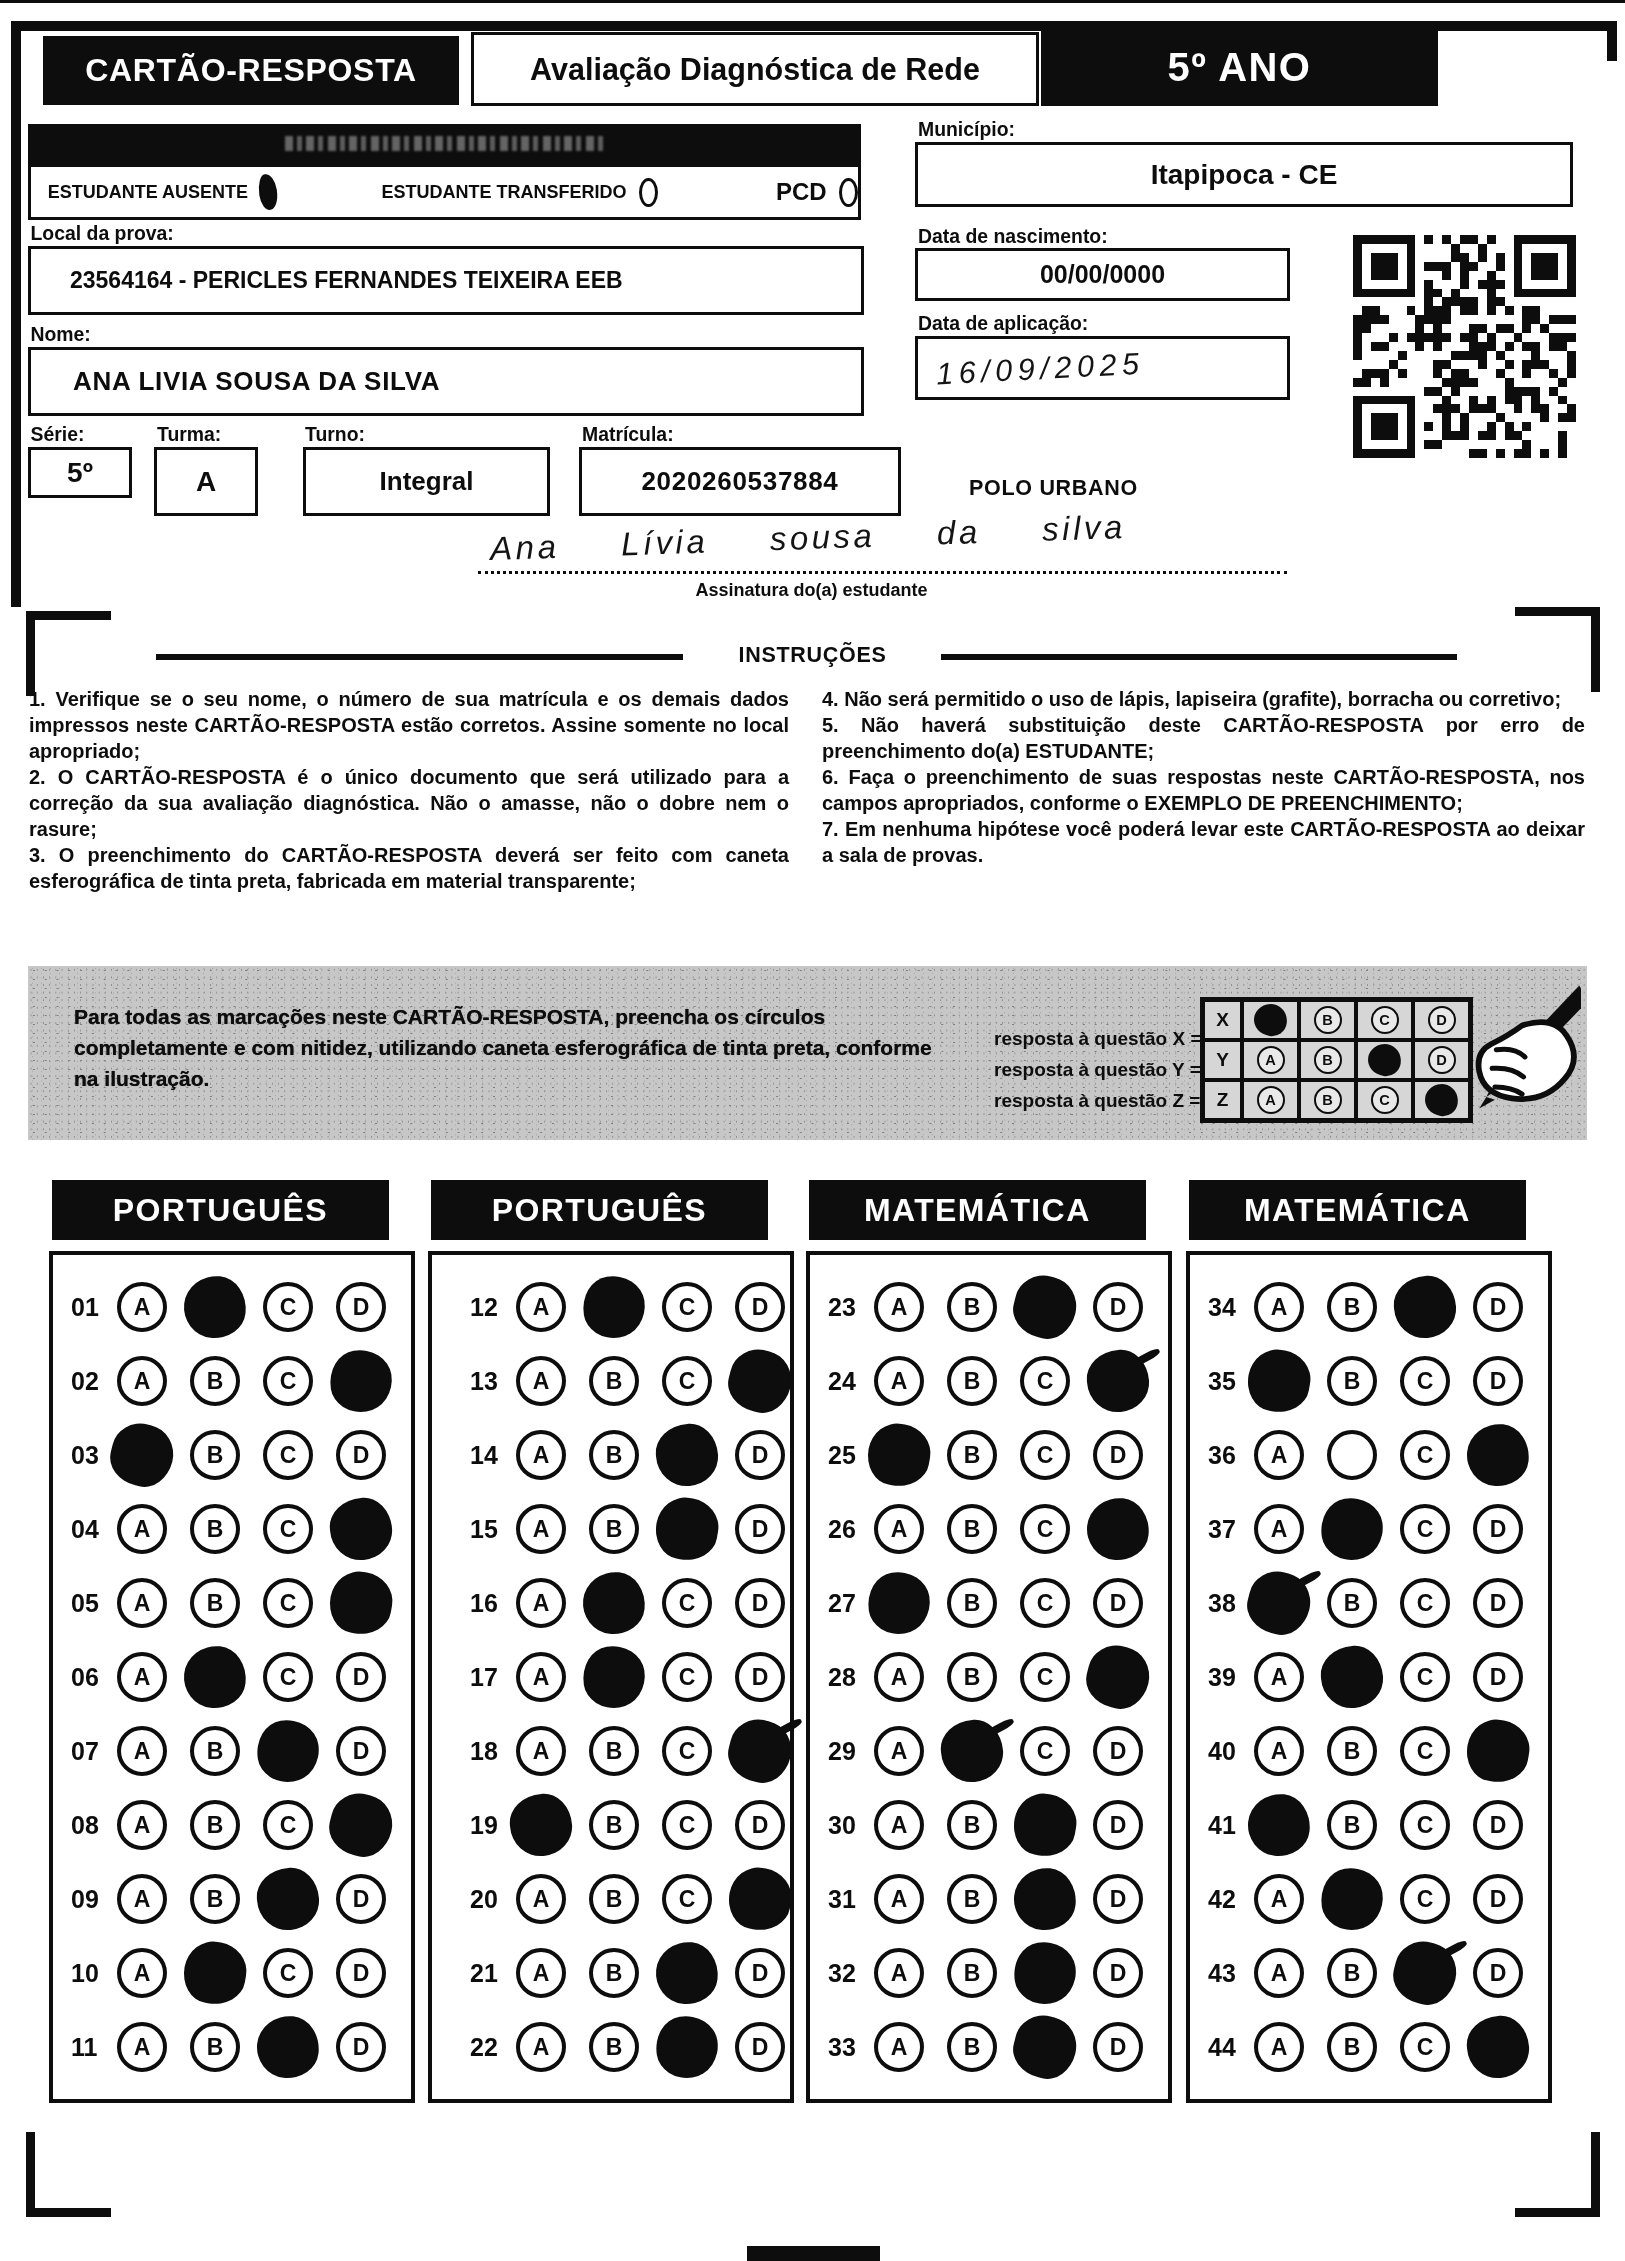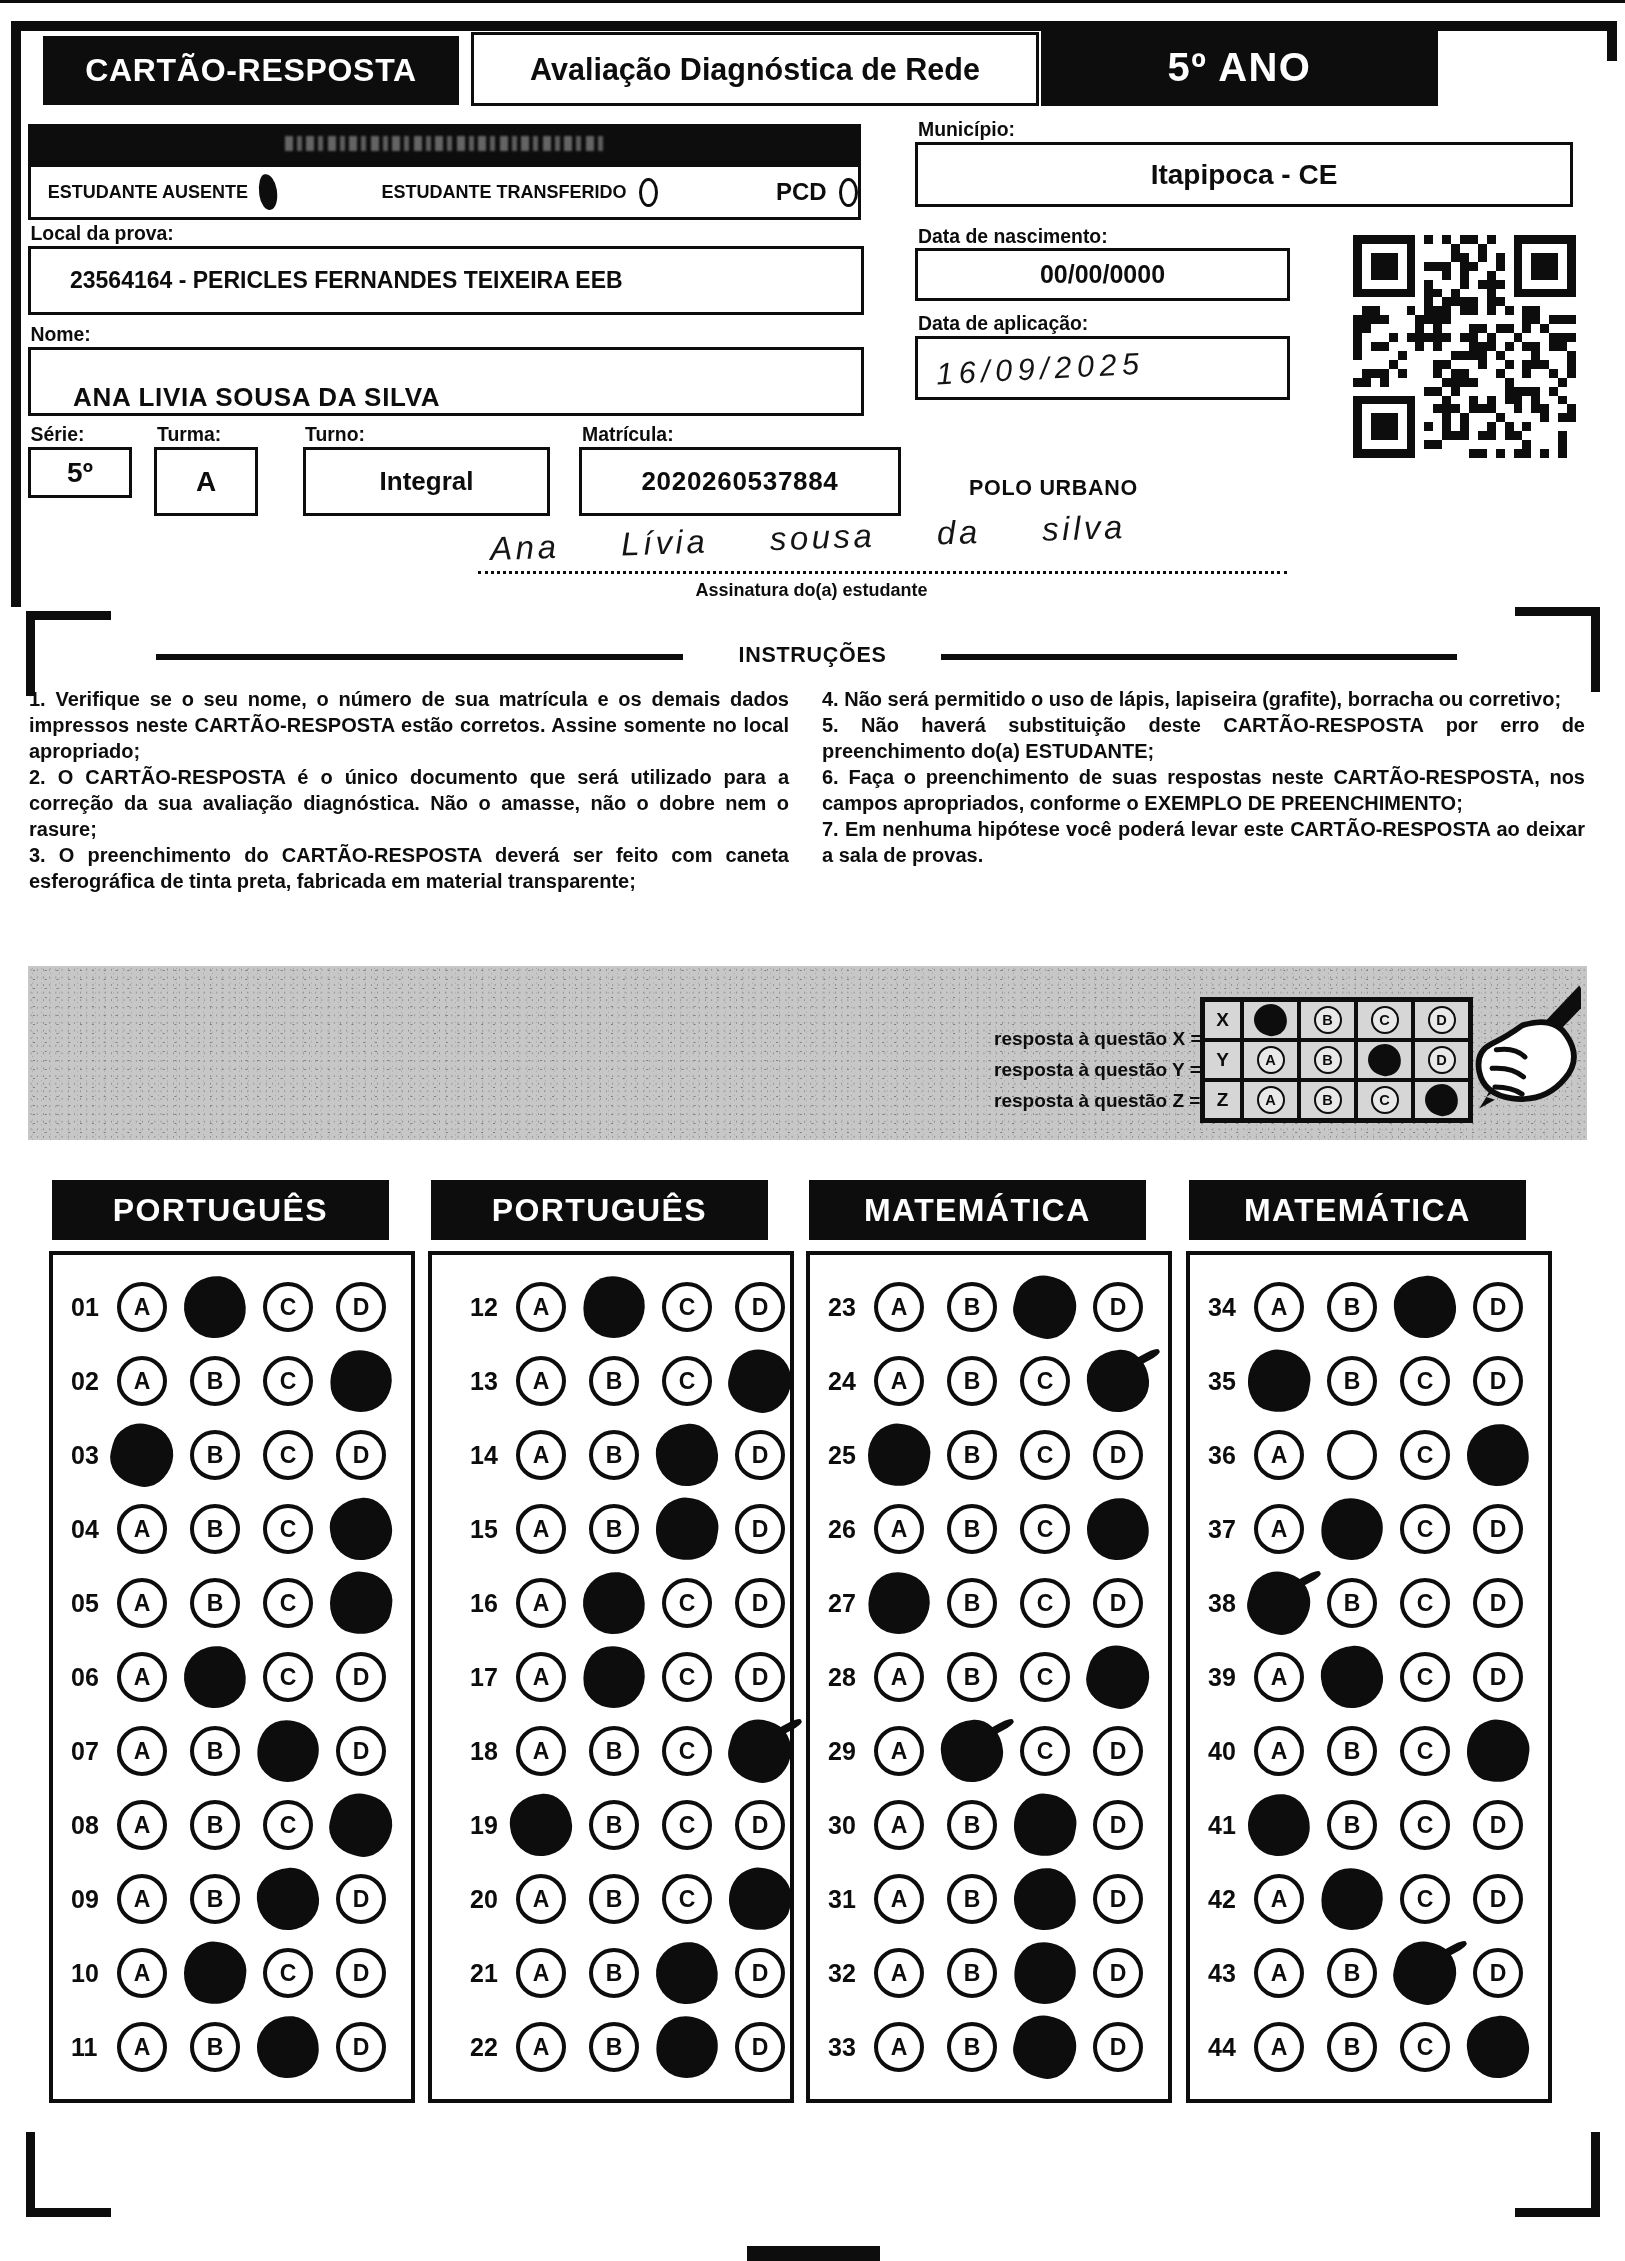--- a/index.html
+++ b/index.html
@@ -81,21 +81,21 @@
   <span class="lbl" style="font-size:24px;margin-left:118px;">PCD</span>
   <span class="mcircle" style="margin-left:12.5px;"></span>
 </div>
 
 <div class="abs lbl" style="left:30.5px;top:222px;">Local da prova:</div>
 <div class="abs box" style="left:28px;top:246px;width:836px;height:69px;display:flex;align-items:center;">
   <span class="b700" style="font-size:23px;margin-left:39px;">23564164 - PERICLES FERNANDES TEIXEIRA EEB</span>
 </div>
 
 <div class="abs lbl" style="left:30.5px;top:323px;">Nome:</div>
-<div class="abs box" style="left:28px;top:347px;width:836px;height:69px;display:flex;align-items:flex-end;">
+<div class="abs box" style="left:28px;top:347px;width:836px;height:69px;display:flex;align-items:center;">
   <span class="b700" style="font-size:26px;margin-left:42px;letter-spacing:0.7px;">ANA LIVIA SOUSA DA SILVA</span>
 </div>
 
 <div class="abs lbl" style="left:30.5px;top:423px;">Série:</div>
 <div class="abs lbl" style="left:157px;top:423px;">Turma:</div>
 <div class="abs lbl" style="left:305px;top:423px;">Turno:</div>
 <div class="abs lbl" style="left:582px;top:423px;">Matrícula:</div>
 
 <div class="abs box center" style="left:28px;top:447px;width:104px;height:51px;">
   <span class="b700" style="font-size:28px;">5º</span>
@@ -360,20 +360,21 @@
   <p>3. O preenchimento do CARTÃO-RESPOSTA deverá ser feito com caneta esferográfica de tinta preta, fabricada em material transparente;</p>
 </div>
 <div class="abs instr" style="left:822px;top:686px;width:763px;">
   <p>4. Não será permitido o uso de lápis, lapiseira (grafite), borracha ou corretivo;</p>
   <p>5. Não haverá substituição deste CARTÃO-RESPOSTA por erro de preenchimento do(a) ESTUDANTE;</p>
   <p>6. Faça o preenchimento de suas respostas neste CARTÃO-RESPOSTA, nos campos apropriados, conforme o EXEMPLO DE PREENCHIMENTO;</p>
   <p>7. Em nenhuma hipótese você poderá levar este CARTÃO-RESPOSTA ao deixar a sala de provas.</p>
 </div>
 
 <div class="abs noise" style="left:28px;top:966px;width:1559px;height:174px;">
+  <div style="position:absolute;left:46px;top:35px;width:881px;font-weight:700;font-size:21px;line-height:31px;text-shadow:0 0 0.7px #222;">Para todas as marcações neste CARTÃO-RESPOSTA, preencha os círculos completamente e com nitidez, utilizando caneta esferográfica de tinta preta, conforme na ilustração.</div>
   <div style="position:absolute;left:966px;top:57px;font-weight:700;font-size:19px;line-height:31px;">
     <div>resposta à questão X = A</div>
     <div>resposta à questão Y = C</div>
     <div>resposta à questão Z = D</div>
   </div>
   <div class="exgrid" id="exgrid" style="position:absolute;left:1172px;top:30.5px;">
       <div class="excell exlabel">X</div>
       <div class="excell">
         <span class="exblob"></span>
       </div>

